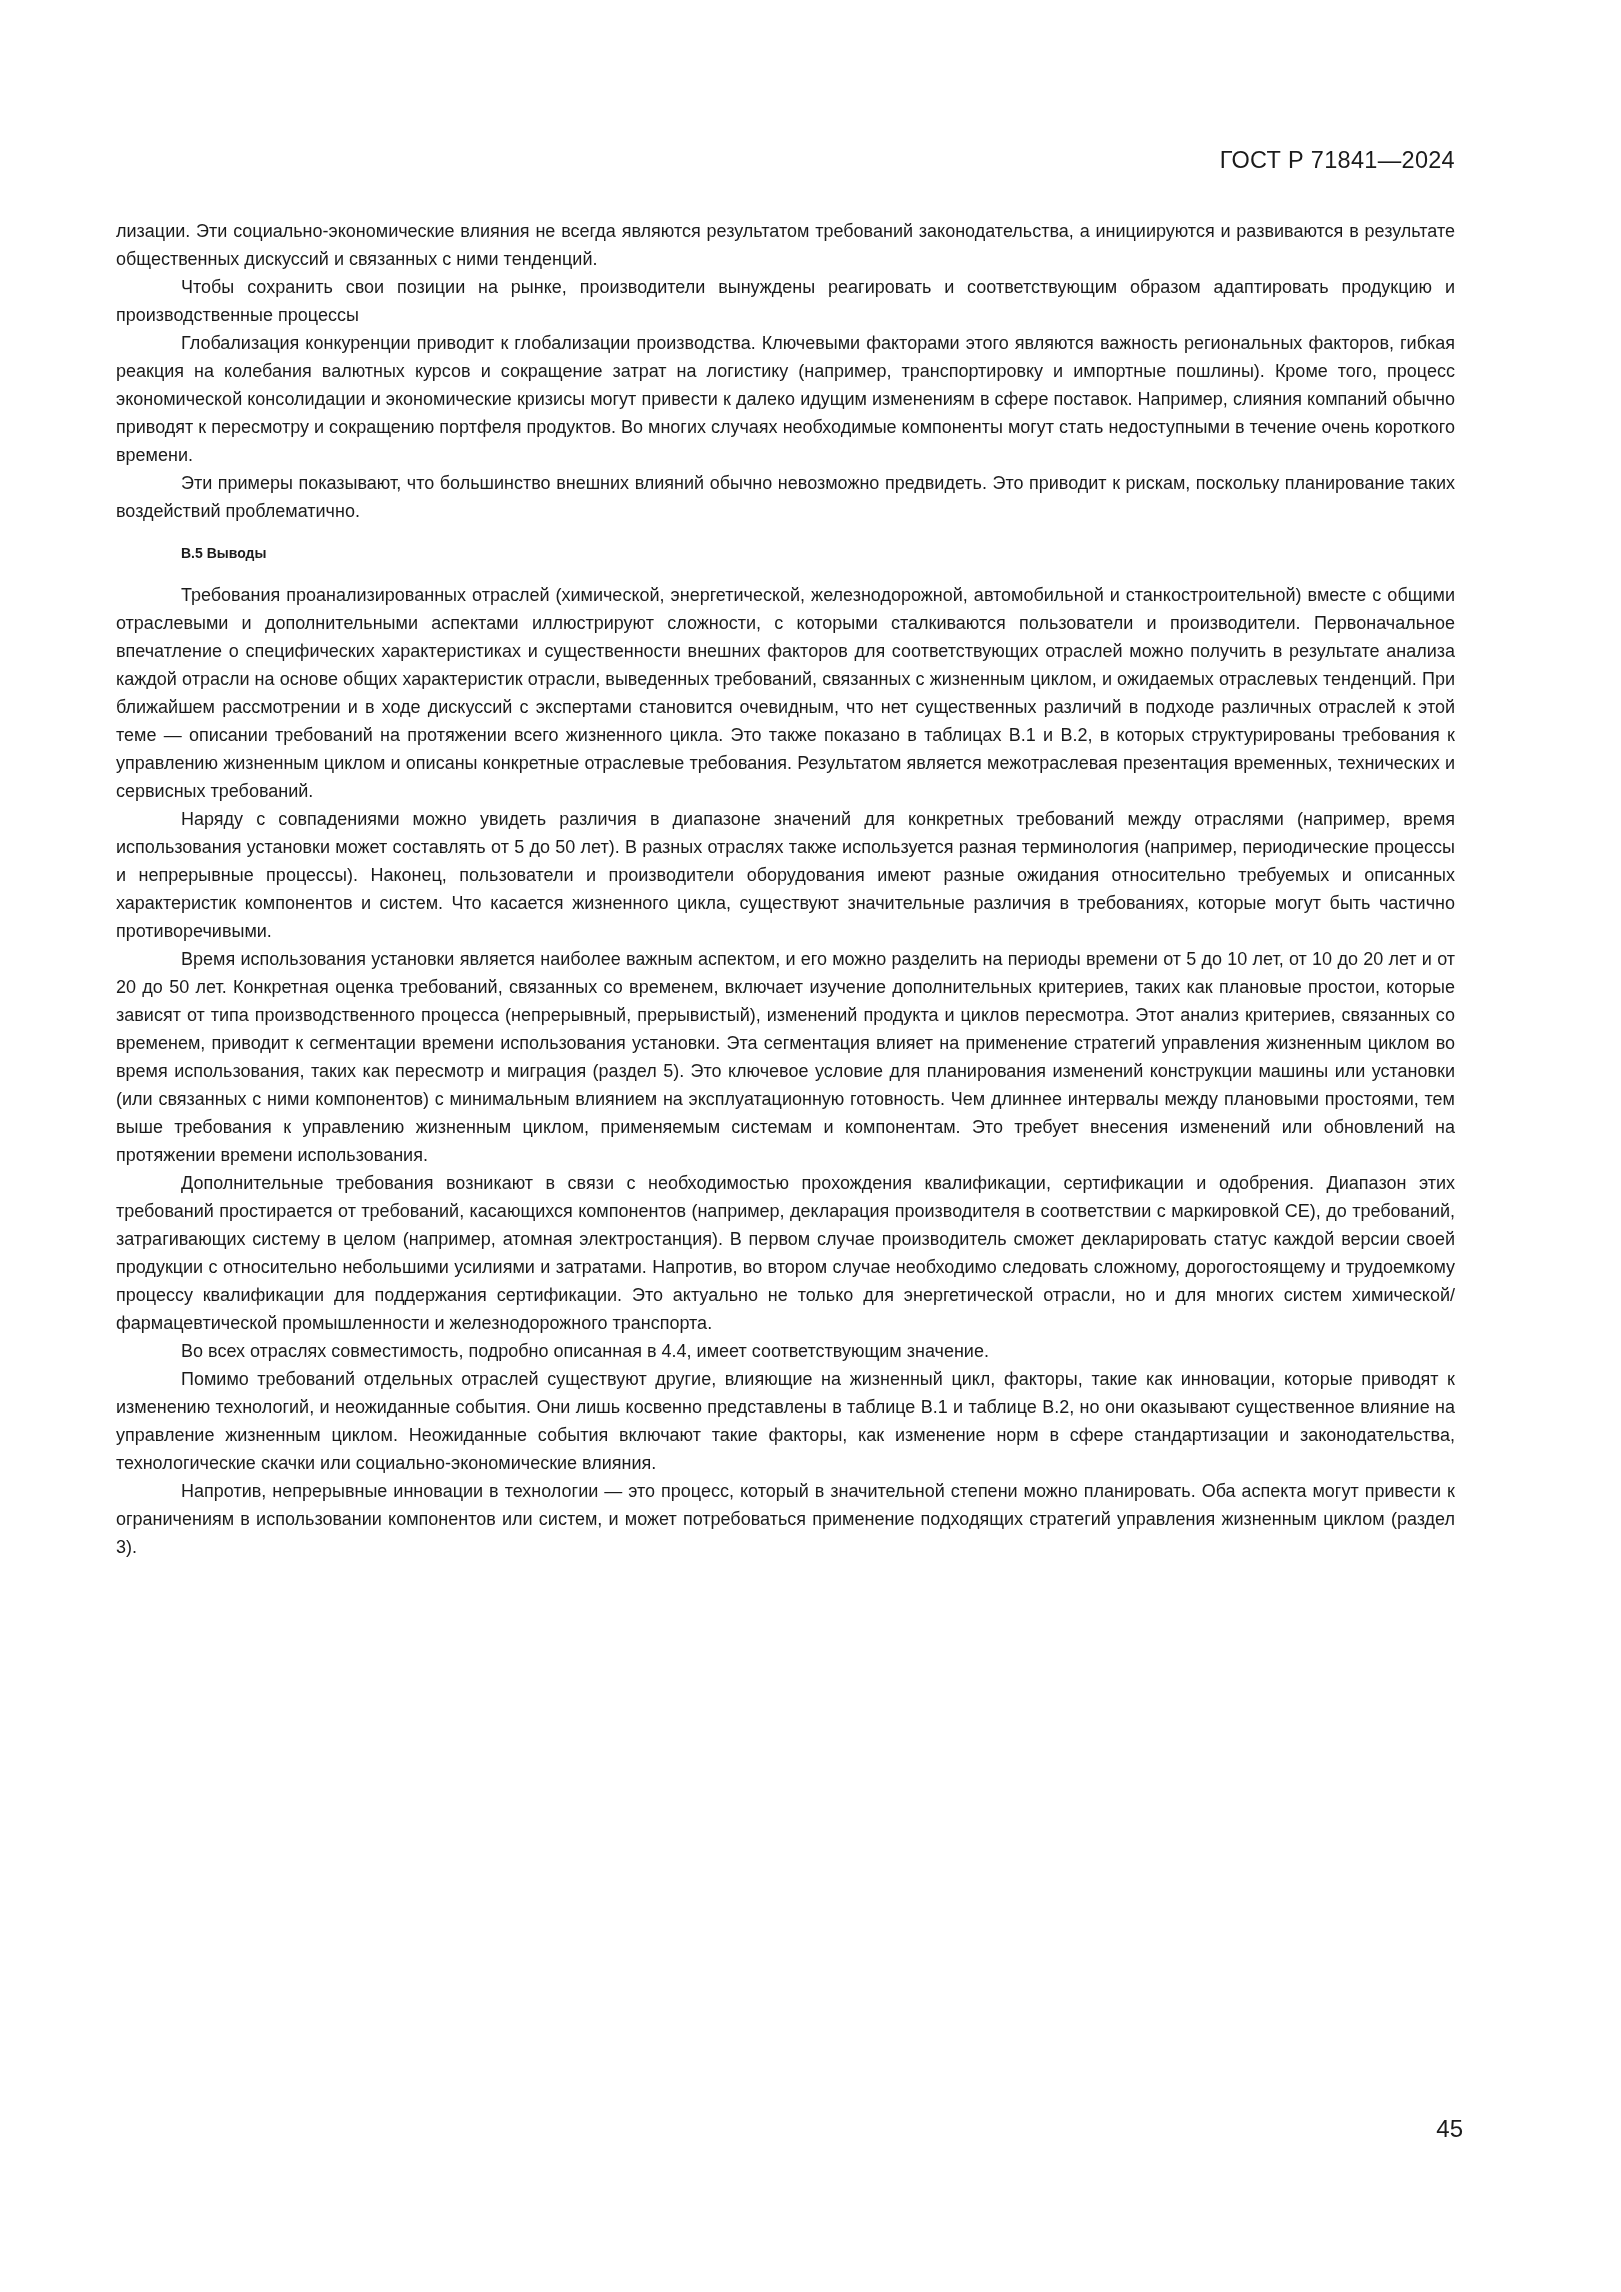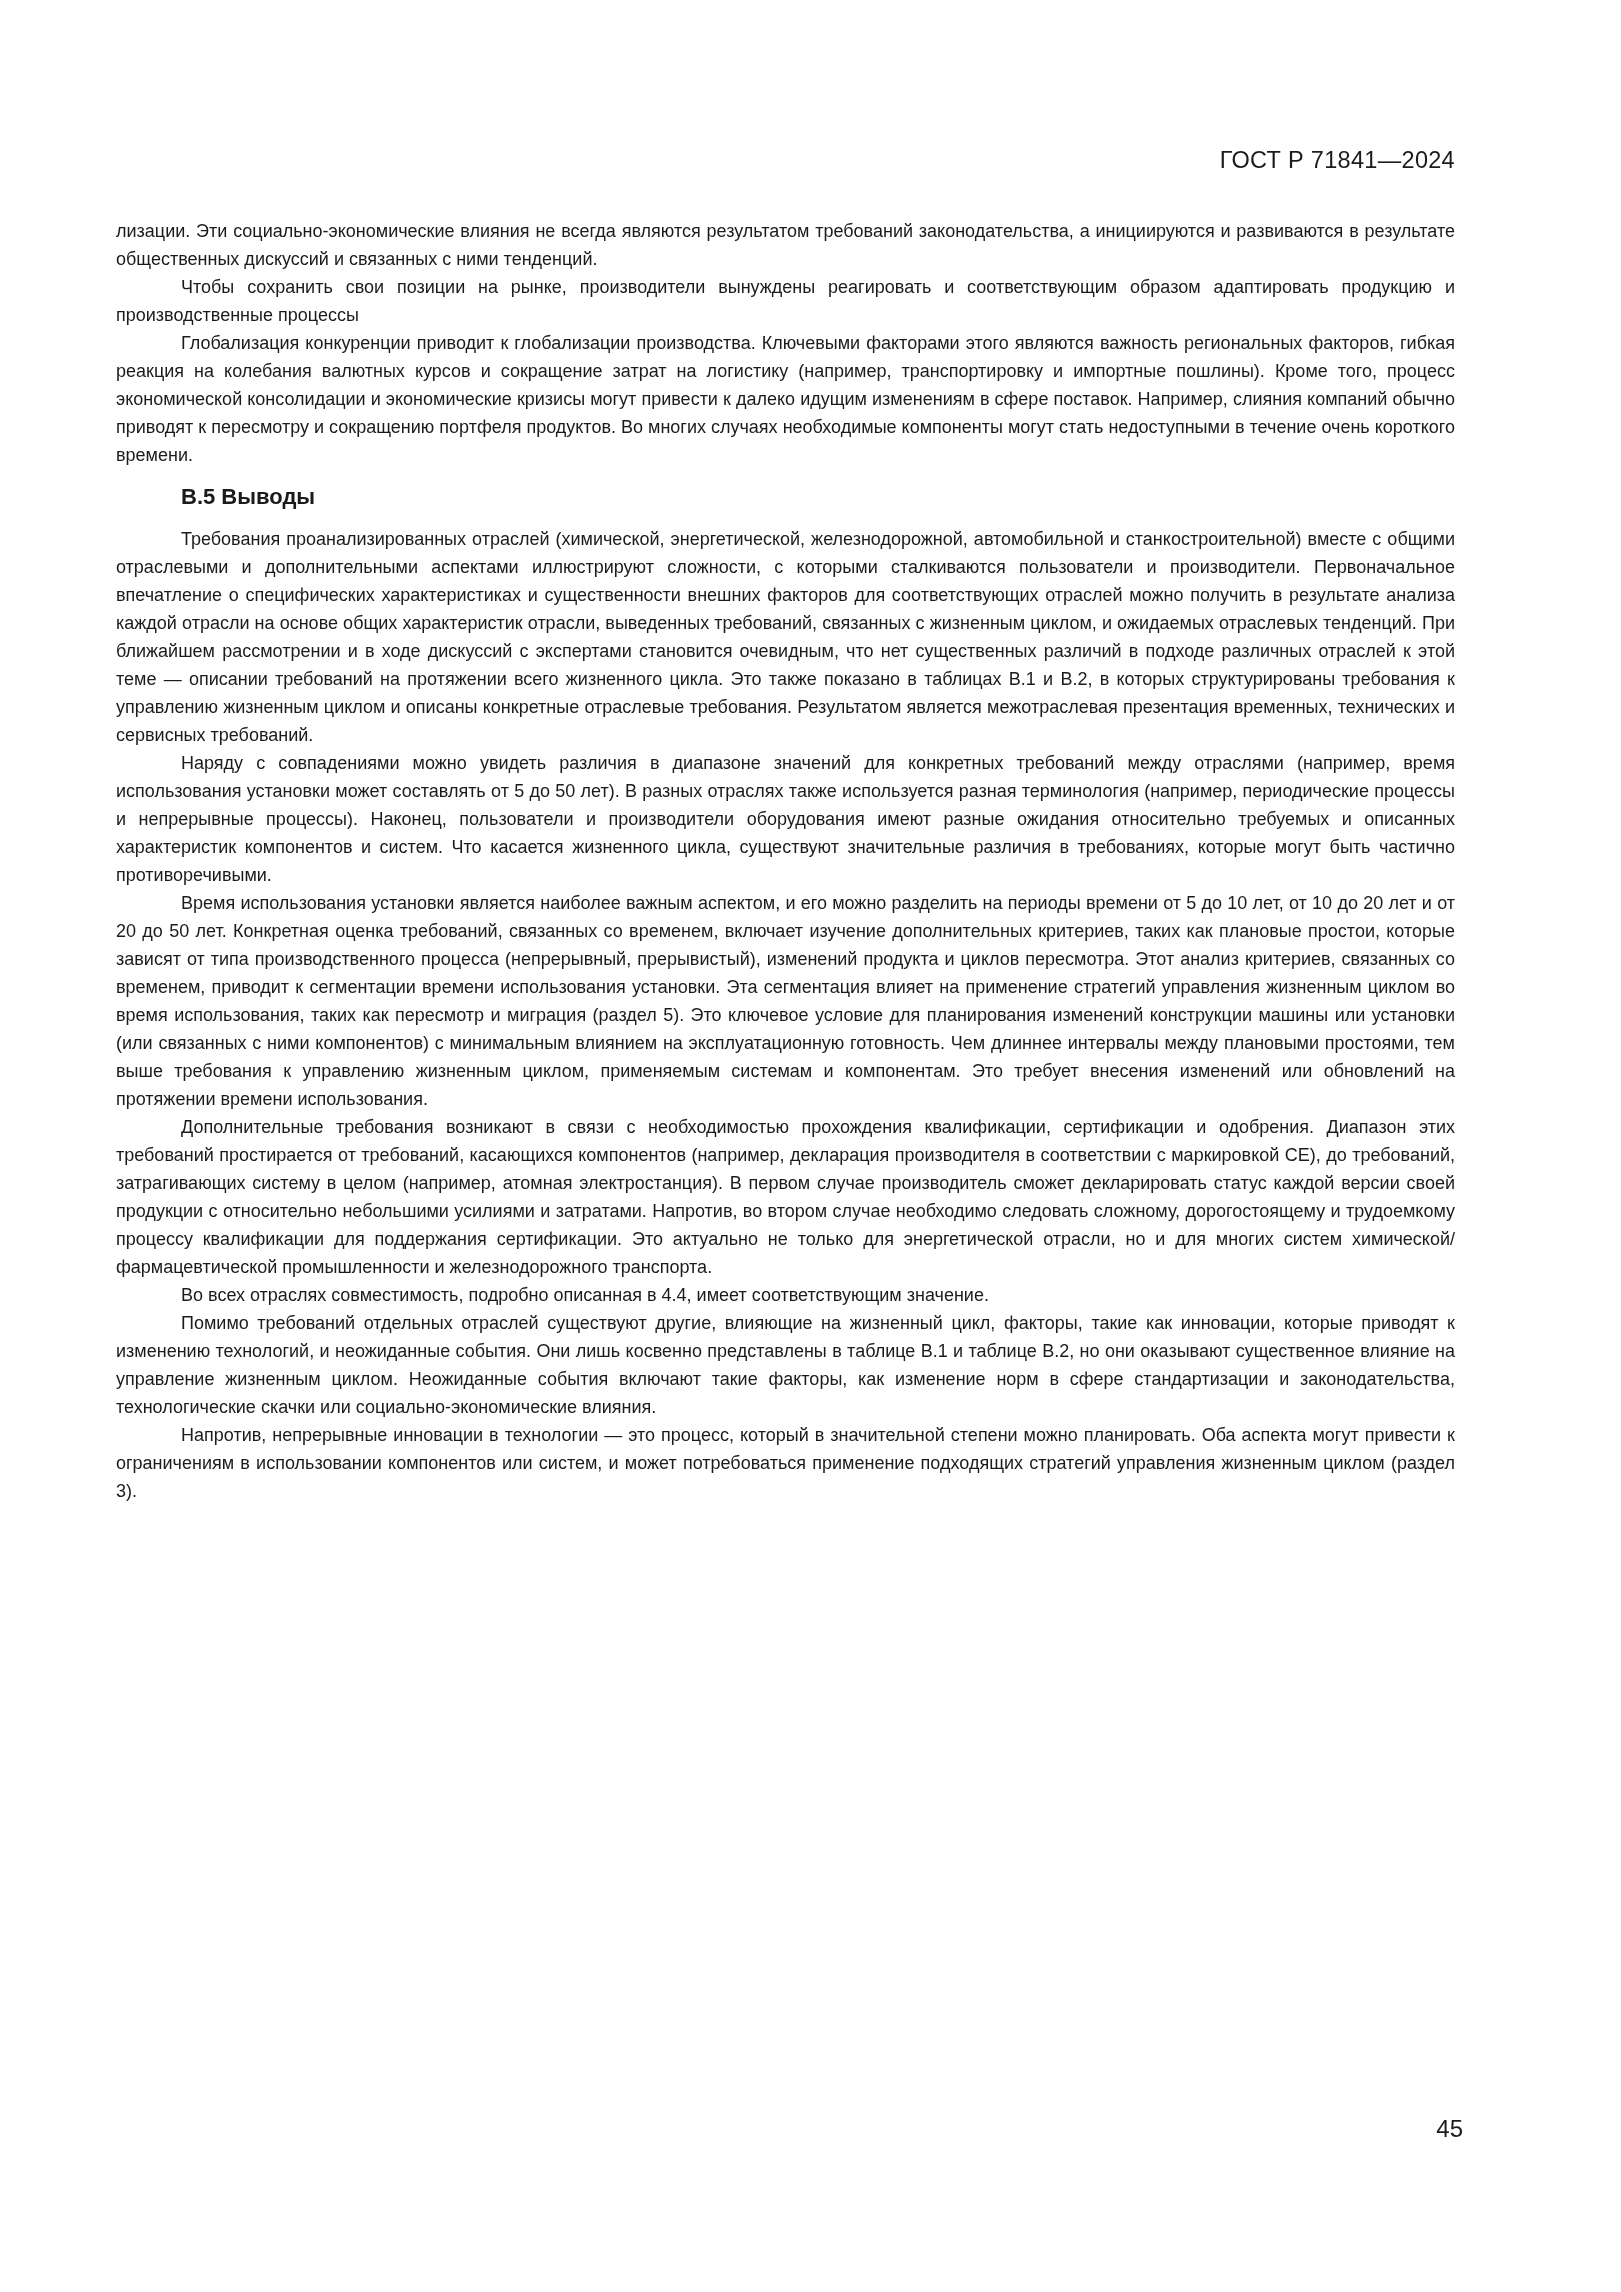--- a/index.html
+++ b/index.html
@@ -39,21 +39,21 @@
     font-size: 18px;
     line-height: 28px;
     text-align: justify;
     hyphens: auto;
     -webkit-hyphens: auto;
   }
   .body-text p.indent {
     text-indent: 65px;
   }
   .section-heading {
-    font-size: 22px;
+    font-size: 14px;
     line-height: 28px;
     font-weight: bold;
     margin: 13.7px 0 13.7px 0;
     text-indent: 65px;
   }
   .page-number {
     position: absolute;
     right: 158px;
     top: 2115px;
     font-size: 24px;
@@ -68,20 +68,21 @@
 
     <div class="doc-header">ГОСТ Р 71841—2024</div>
 
     <div class="body-text">
       <p>лизации. Эти социально-экономические влияния не всегда являются результатом требований законодательства, а инициируются и развиваются в результате общественных дискуссий и связанных с ними тенденций.</p>
 
       <p class="indent">Чтобы сохранить свои позиции на рынке, производители вынуждены реагировать и соответствующим образом адаптировать продукцию и производственные процессы</p>
 
       <p class="indent">Глобализация конкуренции приводит к глобализации производства. Ключевыми факторами этого являются важность региональных факторов, гибкая реакция на колебания валютных курсов и сокращение затрат на логистику (например, транспортировку и импортные пошлины). Кроме того, процесс экономической консолидации и экономические кризисы могут привести к далеко идущим изменениям в сфере поставок. Например, слияния компаний обычно приводят к пересмотру и сокращению портфеля продуктов. Во многих случаях необходимые компоненты могут стать недоступными в течение очень короткого времени.</p>
 
+      <p class="indent">Эти примеры показывают, что большинство внешних влияний обычно невозможно предвидеть. Это приводит к рискам, поскольку планирование таких воздействий проблематично.</p>
 
       <h2 class="section-heading">В.5 Выводы</h2>
 
       <p class="indent">Требования проанализированных отраслей (химической, энергетической, железнодорожной, автомобильной и станкостроительной) вместе с общими отраслевыми и дополнительными аспектами иллюстрируют сложности, с которыми сталкиваются пользователи и производители. Первоначальное впечатление о специфических характеристиках и существенности внешних факторов для соответствующих отраслей можно получить в результате анализа каждой отрасли на основе общих характеристик отрасли, выведенных требований, связанных с жизненным циклом, и ожидаемых отраслевых тенденций. При ближайшем рассмотрении и в ходе дискуссий с экспертами становится очевидным, что нет существенных различий в подходе различных отраслей к этой теме — описании требований на протяжении всего жизненного цикла. Это также показано в таблицах В.1 и В.2, в которых структурированы требования к управлению жизненным циклом и описаны конкретные отраслевые требования. Результатом является межотраслевая презентация временных, технических и сервисных требований.</p>
 
       <p class="indent">Наряду с совпадениями можно увидеть различия в диапазоне значений для конкретных требований между отраслями (например, время использования установки может составлять от 5 до 50 лет). В разных отраслях также используется разная терминология (например, периодические процессы и непрерывные процессы). Наконец, пользователи и производители оборудования имеют разные ожидания относительно требуемых и описанных характеристик компонентов и систем. Что касается жизненного цикла, существуют значительные различия в требованиях, которые могут быть частично противоречивыми.</p>
 
       <p class="indent">Время использования установки является наиболее важным аспектом, и его можно разделить на периоды времени от 5 до 10 лет, от 10 до 20 лет и от 20 до 50 лет. Конкретная оценка требований, связанных со временем, включает изучение дополнительных критериев, таких как плановые простои, которые зависят от типа производственного процесса (непрерывный, прерывистый), изменений продукта и циклов пересмотра. Этот анализ критериев, связанных со временем, приводит к сегментации времени использования установки. Эта сегментация влияет на применение стратегий управления жизненным циклом во время использования, таких как пересмотр и миграция (раздел 5). Это ключевое условие для планирования изменений конструкции машины или установки (или связанных с ними компонентов) с минимальным влиянием на эксплуатационную готовность. Чем длиннее интервалы между плановыми простоями, тем выше требования к управлению жизненным циклом, применяемым системам и компонентам. Это требует внесения изменений или обновлений на протяжении времени использования.</p>
 
       <p class="indent">Дополнительные требования возникают в связи с необходимостью прохождения квалификации, сертификации и одобрения. Диапазон этих требований простирается от требований, касающихся компонентов (например, декларация производителя в соответствии с маркировкой СЕ), до требований, затрагивающих систему в целом (например, атомная электростанция). В первом случае производитель сможет декларировать статус каждой версии своей продукции с относительно небольшими усилиями и затратами. Напротив, во втором случае необходимо следовать сложному, дорогостоящему и трудоемкому процессу квалификации для поддержания сертификации. Это актуально не только для энергетической отрасли, но и для многих систем химической/фармацевтической промышленности и железнодорожного транспорта.</p>

